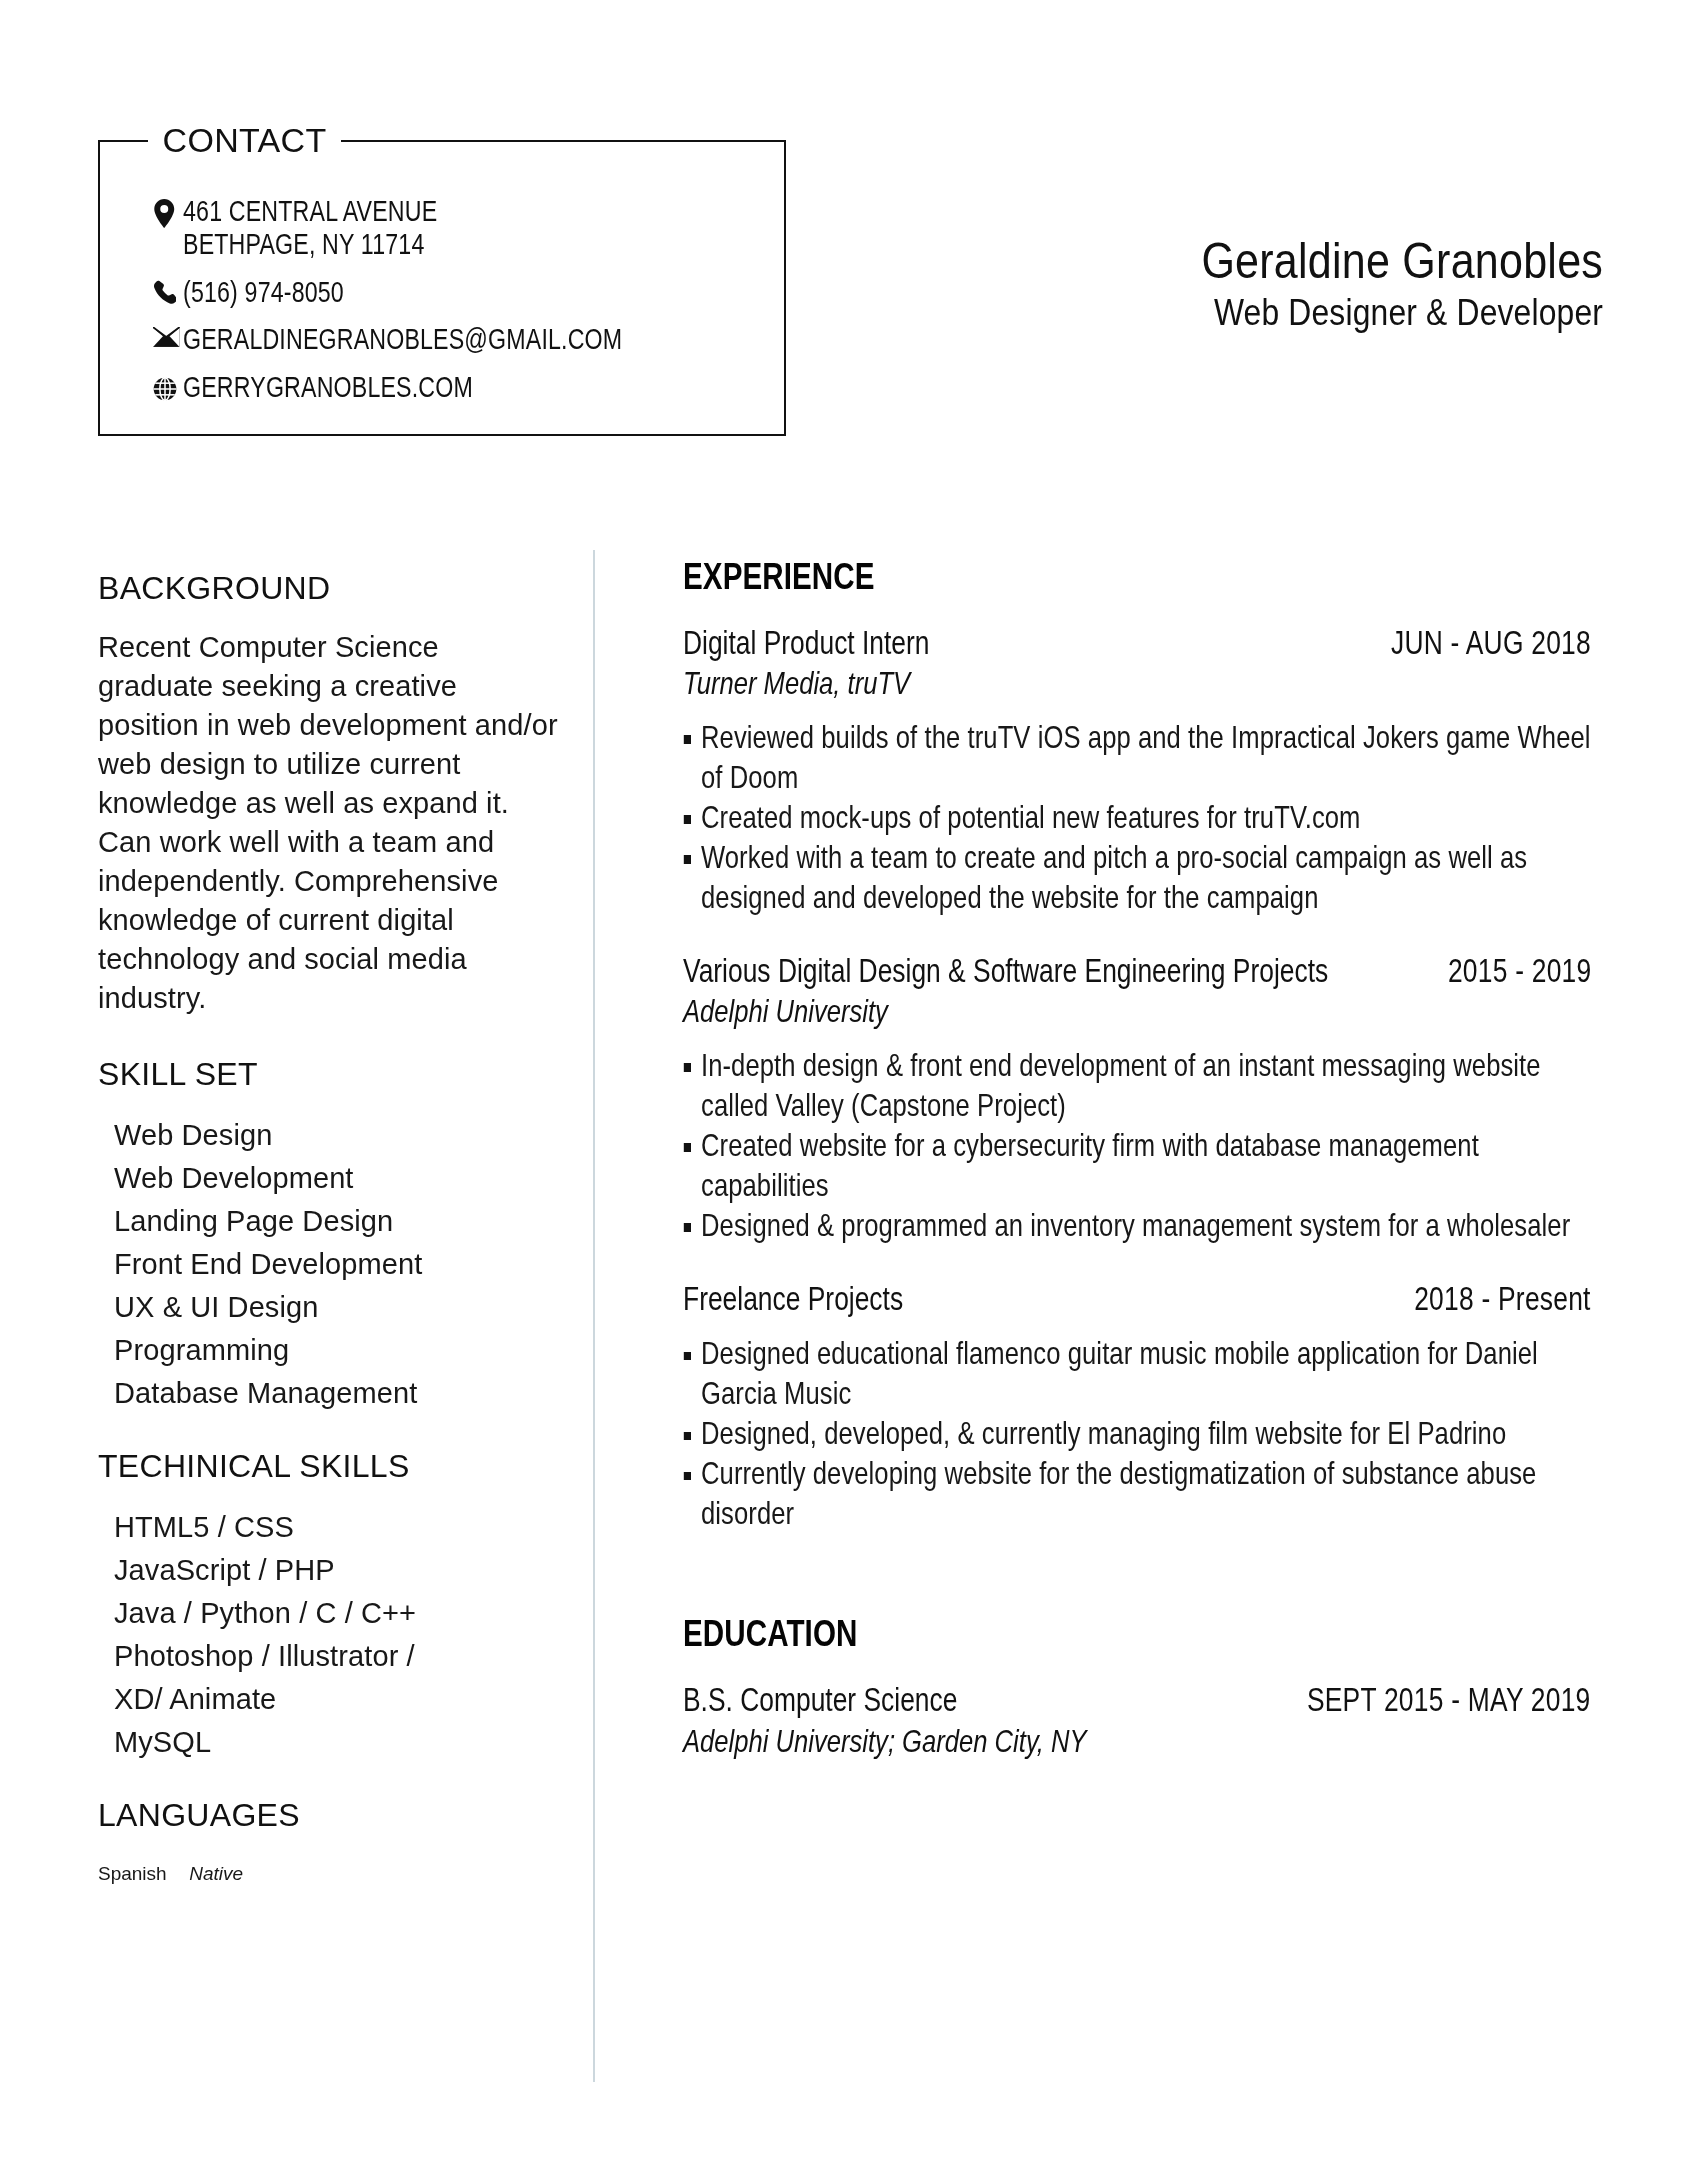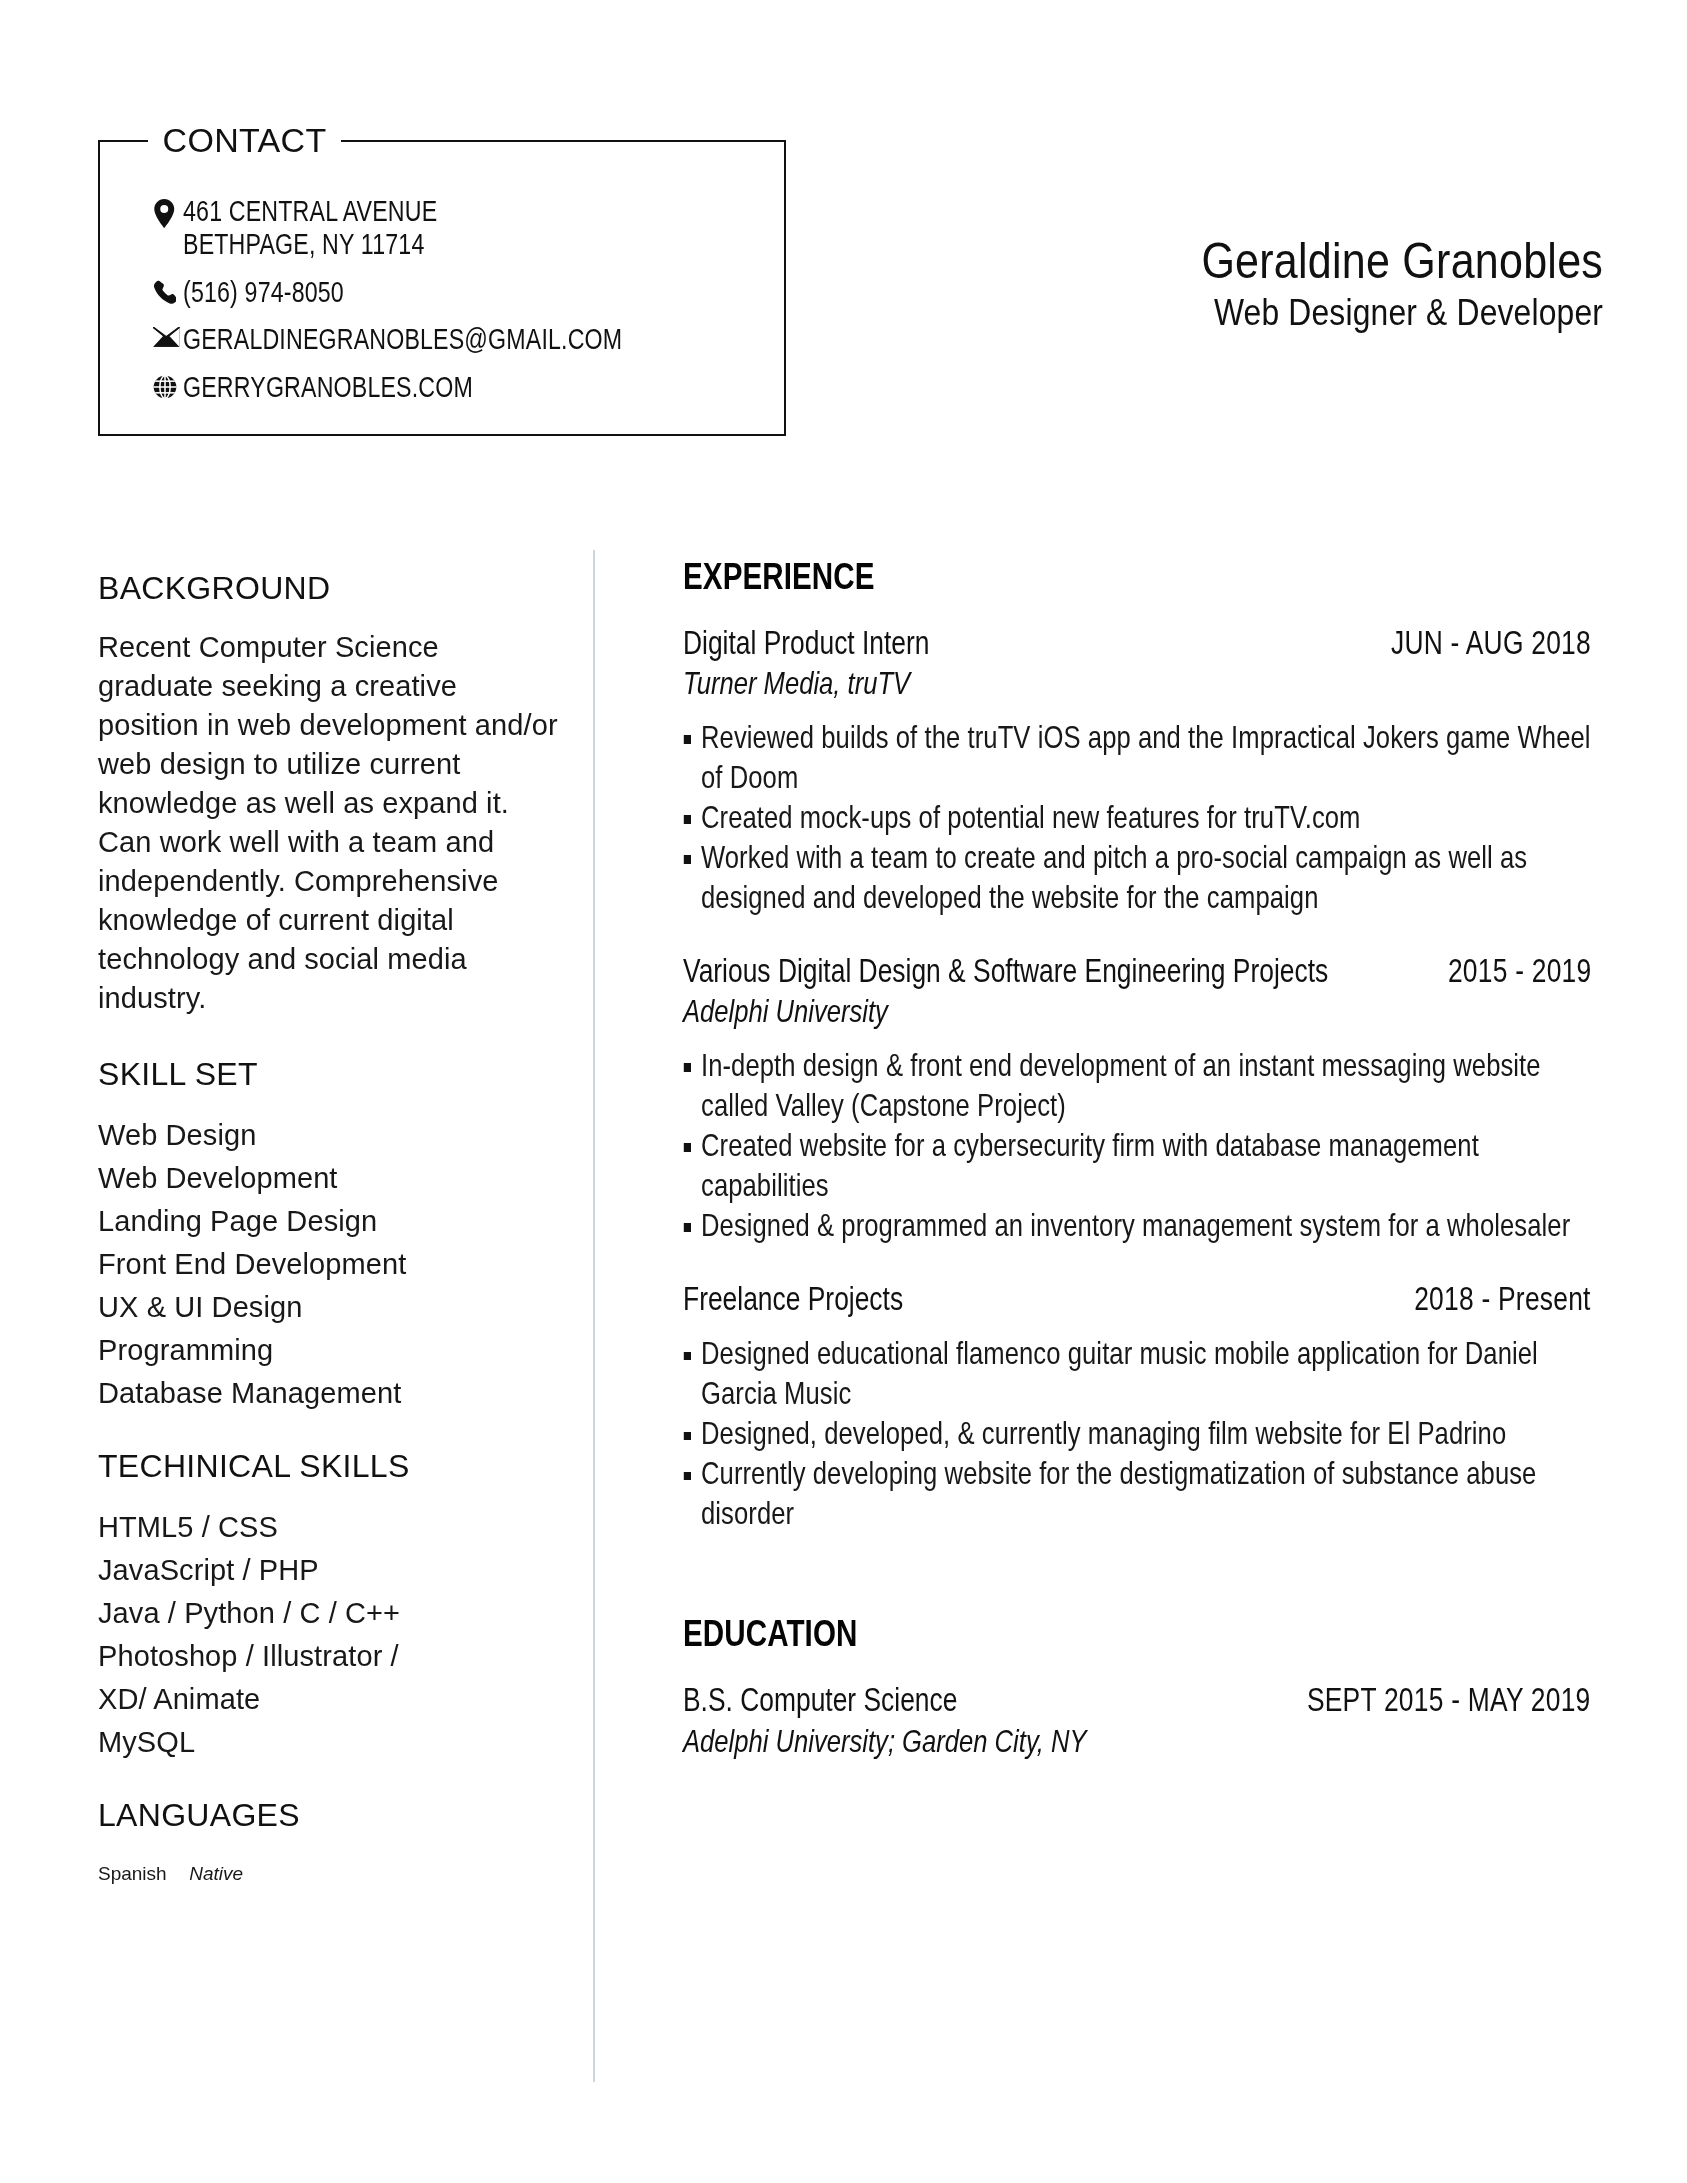--- a/index.html
+++ b/index.html
@@ -60,21 +60,21 @@
     position: absolute;
     left: 53px;
     top: 53px;
     width: 609px;
   }
   .contact-row {
     display: flex;
     align-items: flex-start;
     margin-bottom: 14.6px;
   }
-  .contact-row:last-child { margin-bottom: 0; }
+  .contact-row:last-child { margin-bottom: 0; align-items: center; }
   .c-icon {
     width: 30px;
     min-width: 30px;
     padding-top: 4px;
     display: flex;
     justify-content: flex-start;
     align-items: flex-start;
   }
   .c-icon svg { display: block; }
   .c-text {
@@ -161,20 +161,21 @@
     margin: 0;
     padding: 0;
   }
   .l-list li {
     font-family: "Liberation Sans", sans-serif;
     font-size: 29px;
     font-weight: 300;
     line-height: 43px;
     letter-spacing: 0.1px;
     color: #181818;
+    margin-left: 16px;
   }
   .l-gap-lg { height: 37px; }
   .l-gap-md { height: 32px; }
   .lang-row {
     font-family: "Liberation Sans", sans-serif;
     font-size: 19px;
     font-weight: 300;
     line-height: 38px;
     color: #181818;
   }

